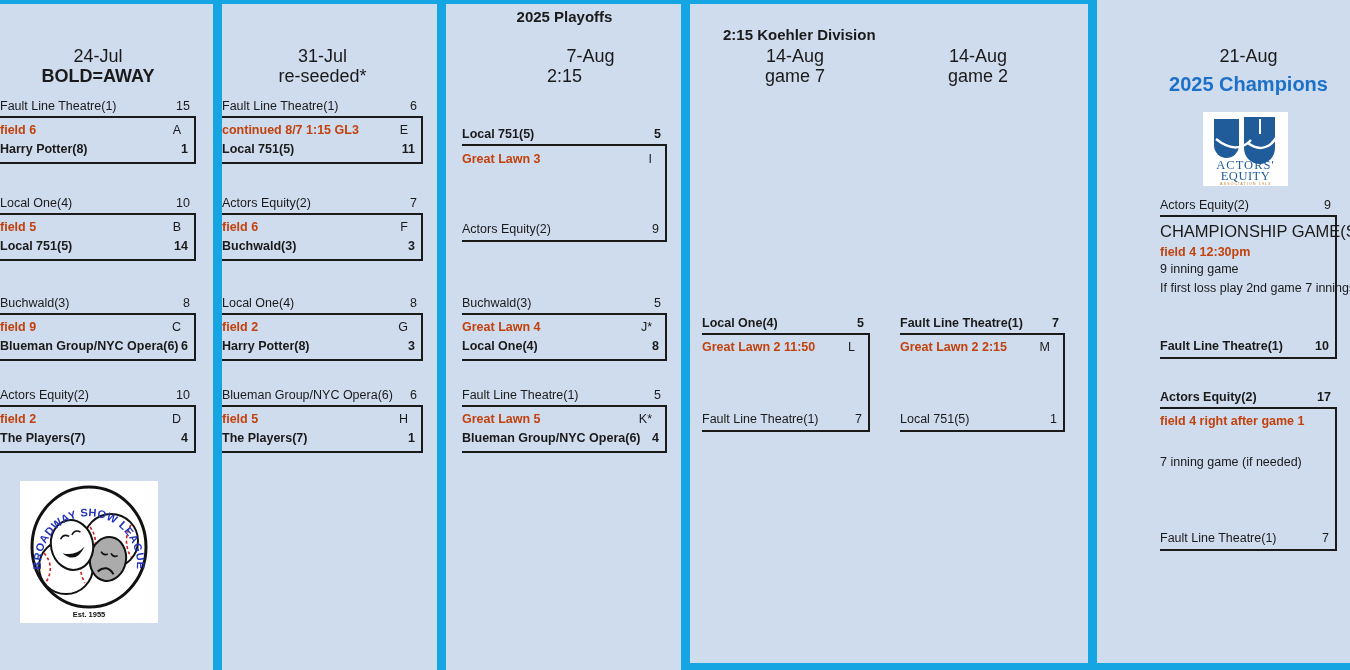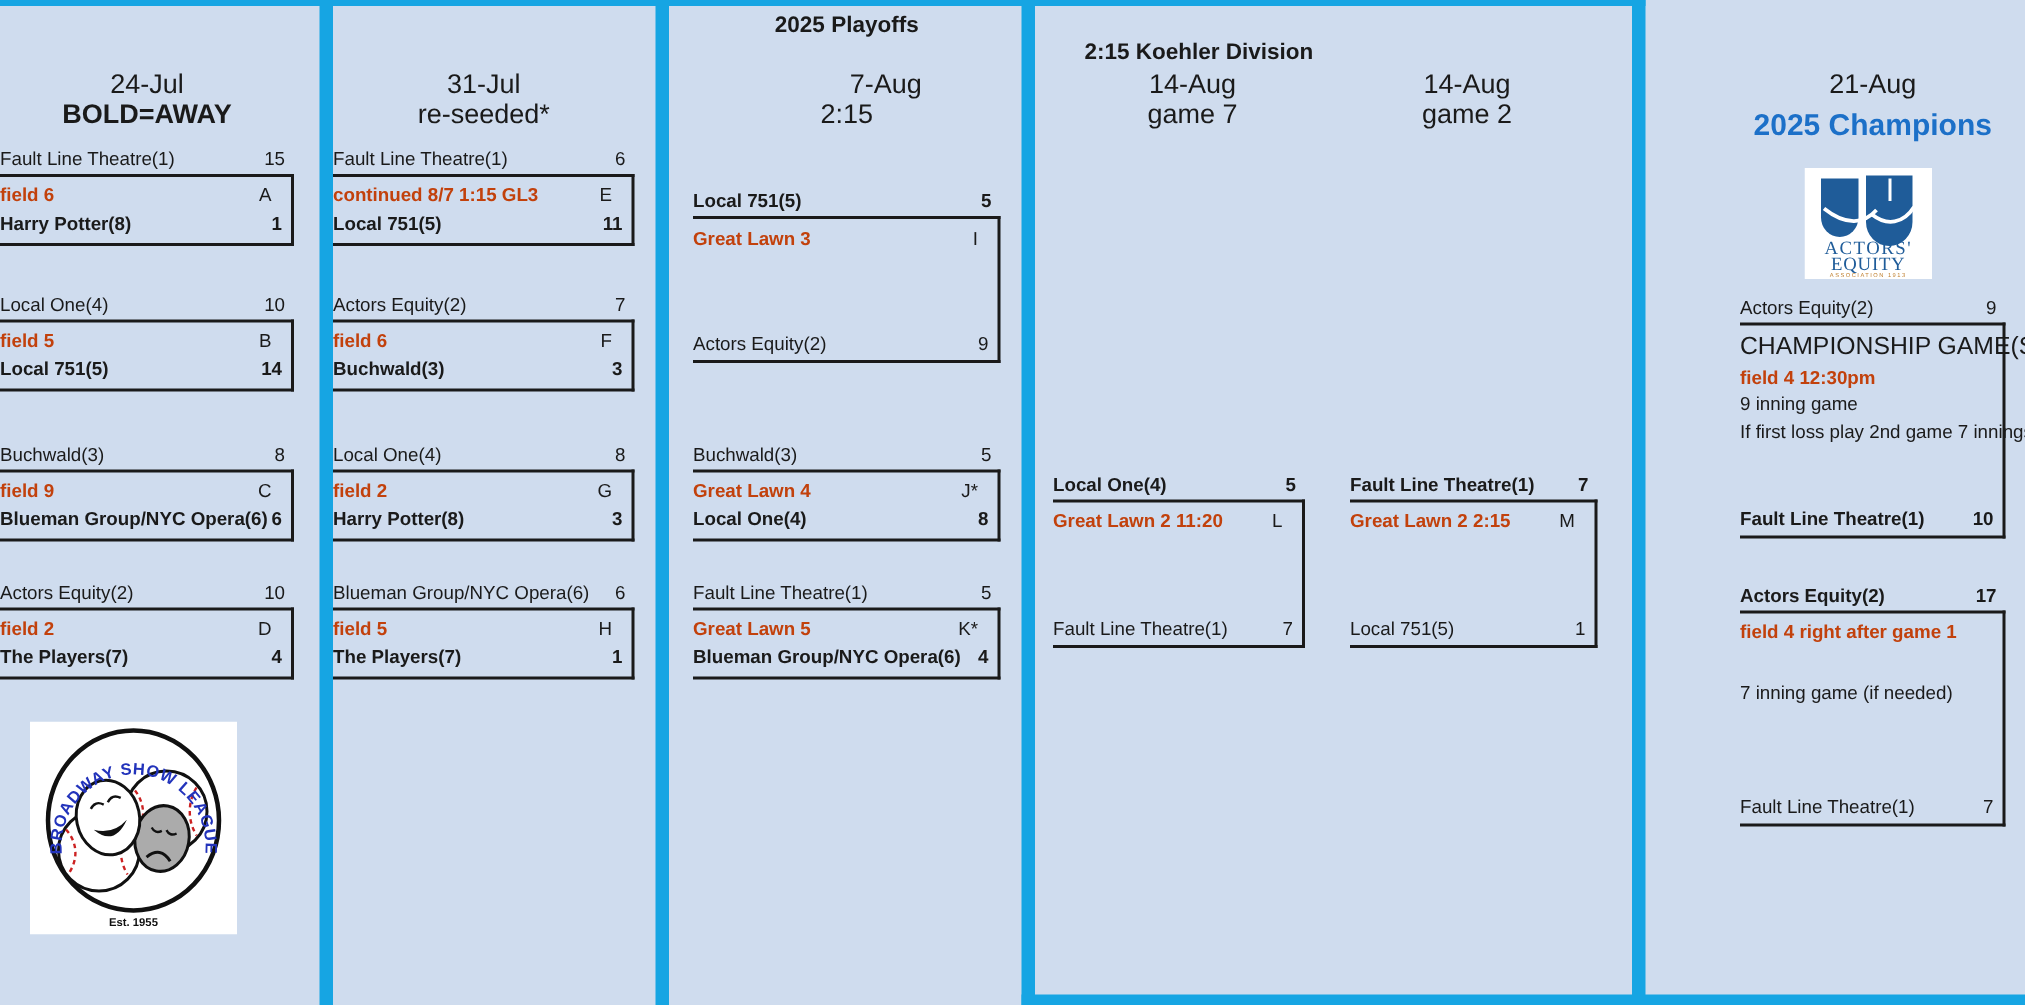--- a/index.html
+++ b/index.html
@@ -139,21 +139,21 @@
     <div class="trow"><span>Fault Line Theatre(1)</span><span class="score">5</span></div>
     <div class="mbox" style="top:18px;height:44px;">
       <div class="trow" style="top:4px;"><span class="red">Great Lawn 5</span><span class="letter">K*</span></div>
       <div class="trow b" style="top:23px;"><span>Blueman Group/NYC Opera(6)</span><span class="score">4</span></div>
     </div>
   </div>
 
   <div class="match" style="left:702px;top:315px;width:168px;height:113px;">
     <div class="trow b"><span>Local One(4)</span><span class="score">5</span></div>
     <div class="mbox" style="top:18px;height:95px;">
-      <div class="trow" style="top:4px;"><span class="red">Great Lawn 2  11:20</span><span class="letter">L</span></div>
+      <div class="trow" style="top:4px;"><span class="red">Great Lawn 2  11:50</span><span class="letter">L</span></div>
       <div class="trow" style="bottom:2px;"><span>Fault Line Theatre(1)</span><span class="score">7</span></div>
     </div>
   </div>
 
   <div class="match" style="left:900px;top:315px;width:165px;height:113px;">
     <div class="trow b"><span>Fault Line Theatre(1)</span><span class="score">7</span></div>
     <div class="mbox" style="top:18px;height:95px;">
       <div class="trow" style="top:4px;"><span class="red">Great Lawn 2  2:15</span><span class="letter">M</span></div>
       <div class="trow" style="bottom:2px;"><span>Local 751(5)</span><span class="score">1</span></div>
     </div>

